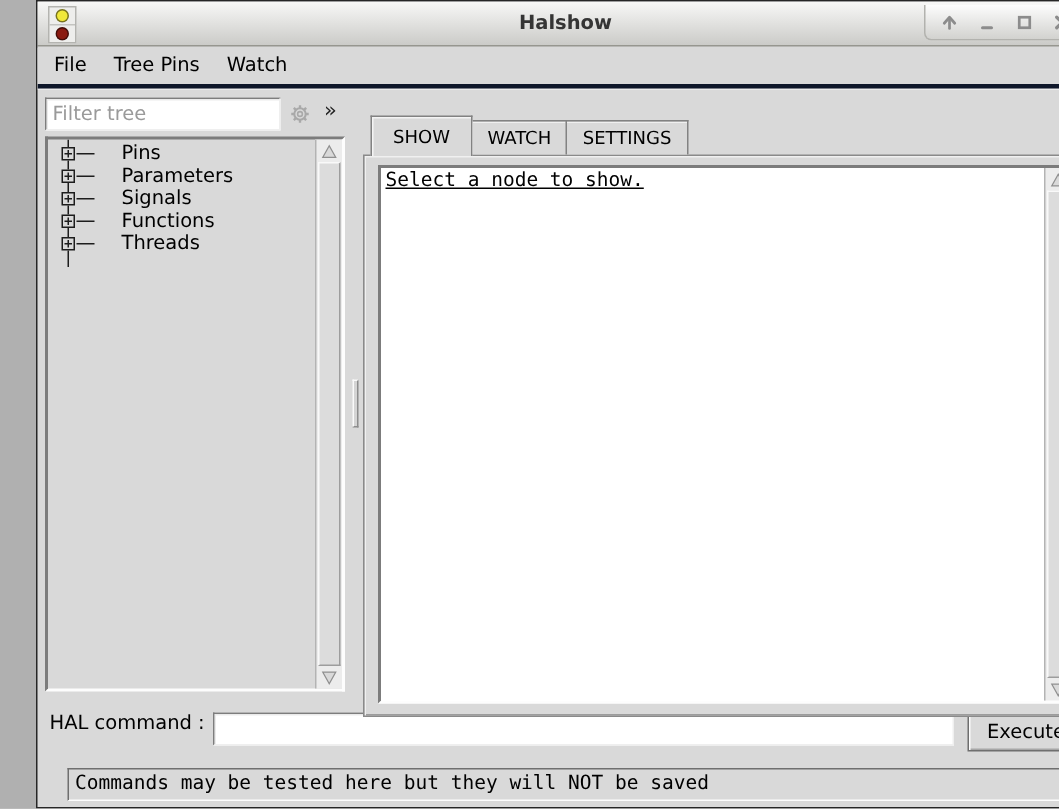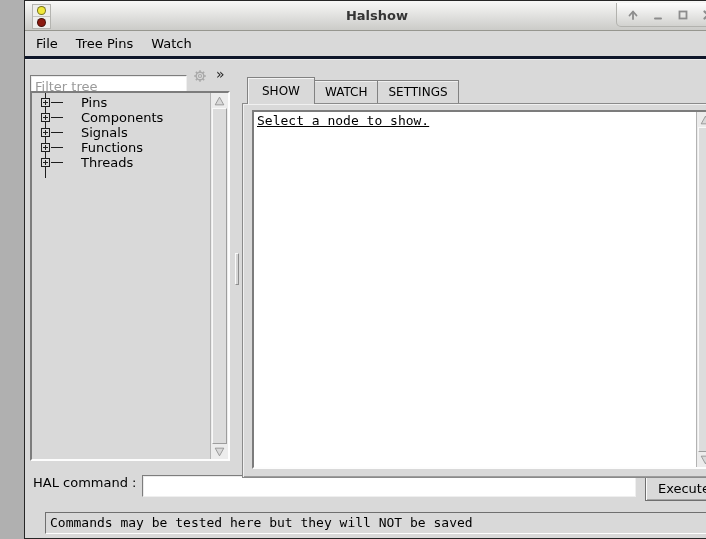--- a/index.html
+++ b/index.html
@@ -42,21 +42,21 @@
   
   .menubar{
     height:28px;flex:0 0 28px;display:flex;align-items:stretch;
     padding-left:2px;background:#d9d9d9;
     border-bottom:3px solid #0f172a;box-shadow:0 1px 0 #ececec;
   }
   .menu-item{padding:0 9px;display:flex;align-items:center;}
   
   .main{position:relative;flex:1;}
   .filter-input{
-    position:absolute;left:5px;top:16px;width:157px;height:22px;
+    position:absolute;left:5px;top:6px;width:157px;height:22px;
     background:#fff;border:1px solid #7d7d7d;
     border-bottom-color:#efefef;border-right-color:#efefef;
     box-shadow:inset 1px 1px 0 rgba(0,0,0,.08);
     font:13px "DejaVu Sans","Liberation Sans",sans-serif;color:#000;
     padding:0 4px;outline:none;
   }
   .filter-input::placeholder{color:#9a9a9a;}
   .gear-btn{position:absolute;left:166px;top:8px;width:18px;height:18px;}
   .chev-btn{position:absolute;left:188px;top:5px;font-size:14px;color:#222;padding:2px 3px;}
   .tree-frame{
@@ -233,21 +233,21 @@
       <div class="tree">
         <div class="tree-vline"></div>
         <div class="tree-row">
           <span class="plusbox"></span>
             <span class="tree-hline"></span>
           <span class="tree-label">Pins</span>
         </div>
         <div class="tree-row">
           <span class="plusbox"></span>
             <span class="tree-hline"></span>
-          <span class="tree-label">Components</span>
+          <span class="tree-label">Parameters</span>
         </div>
         <div class="tree-row">
           <span class="plusbox"></span>
             <span class="tree-hline"></span>
           <span class="tree-label">Signals</span>
         </div>
         <div class="tree-row">
           <span class="plusbox"></span>
             <span class="tree-hline"></span>
           <span class="tree-label">Functions</span>

